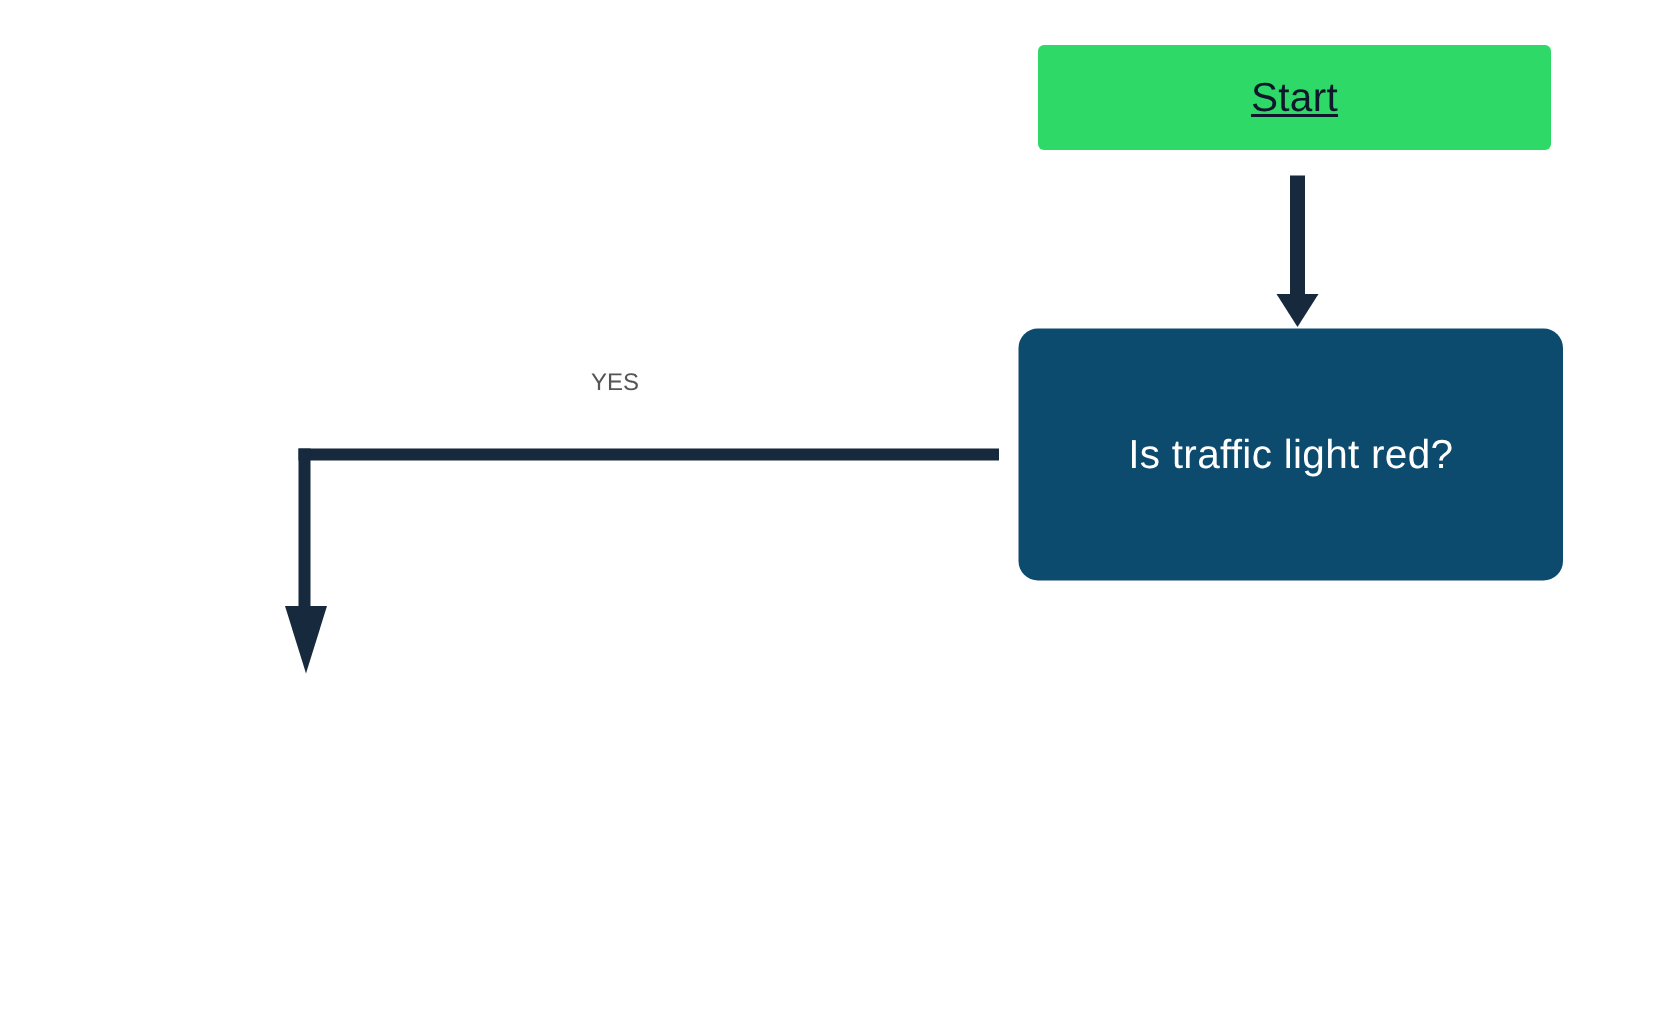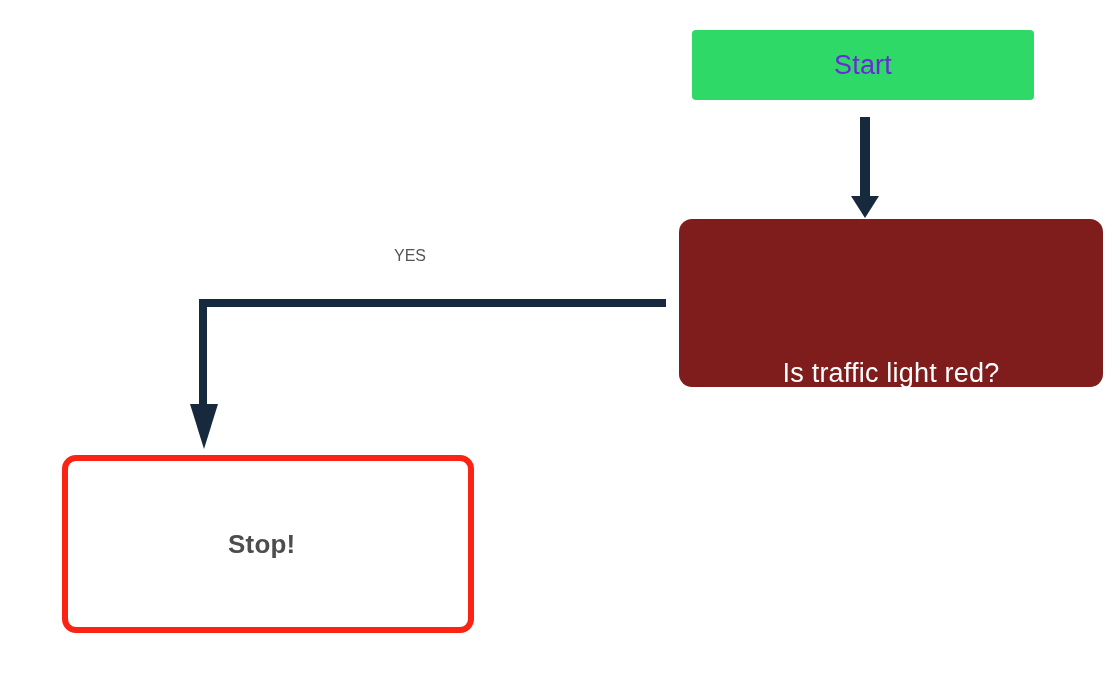--- a/index.html
+++ b/index.html
@@ -27,34 +27,34 @@
   #node-start {
     left: 692px;
     top: 30px;
     width: 342px;
     height: 70px;
     background: #2ed968;
     border-radius: 4px;
   }
   #node-start .node-label {
     font-size: 27px;
-    color: #6d28d9;
+    color: #0f172a;
     line-height: 1;
     letter-spacing: 0.2px;
+    text-decoration: underline;
   }
 
   
   #node-decision {
     left: 679px;
     top: 219px;
-    width: 424px;
+    width: 363px;
     height: 168px;
-    background: #7f1d1d;
+    background: #0c4a6e;
     border-radius: 13px;
-    align-items: flex-end;
   }
   #node-decision .node-label {
     font-size: 27px;
     color: #ffffff;
     line-height: 1;
     letter-spacing: 0.2px;
   }
 
   
   #node-stop {
@@ -121,17 +121,14 @@
   <div class="edge-label" id="label-yes">YES</div>
 
   <div class="node" id="node-start">
     <span class="node-label">Start</span>
   </div>
 
   <div class="node" id="node-decision">
     <span class="node-label">Is traffic light red?</span>
   </div>
 
-  <div class="node" id="node-stop">
-    <span class="node-label">Stop!</span>
-  </div>
 
 </div>
 
 </body></html>

